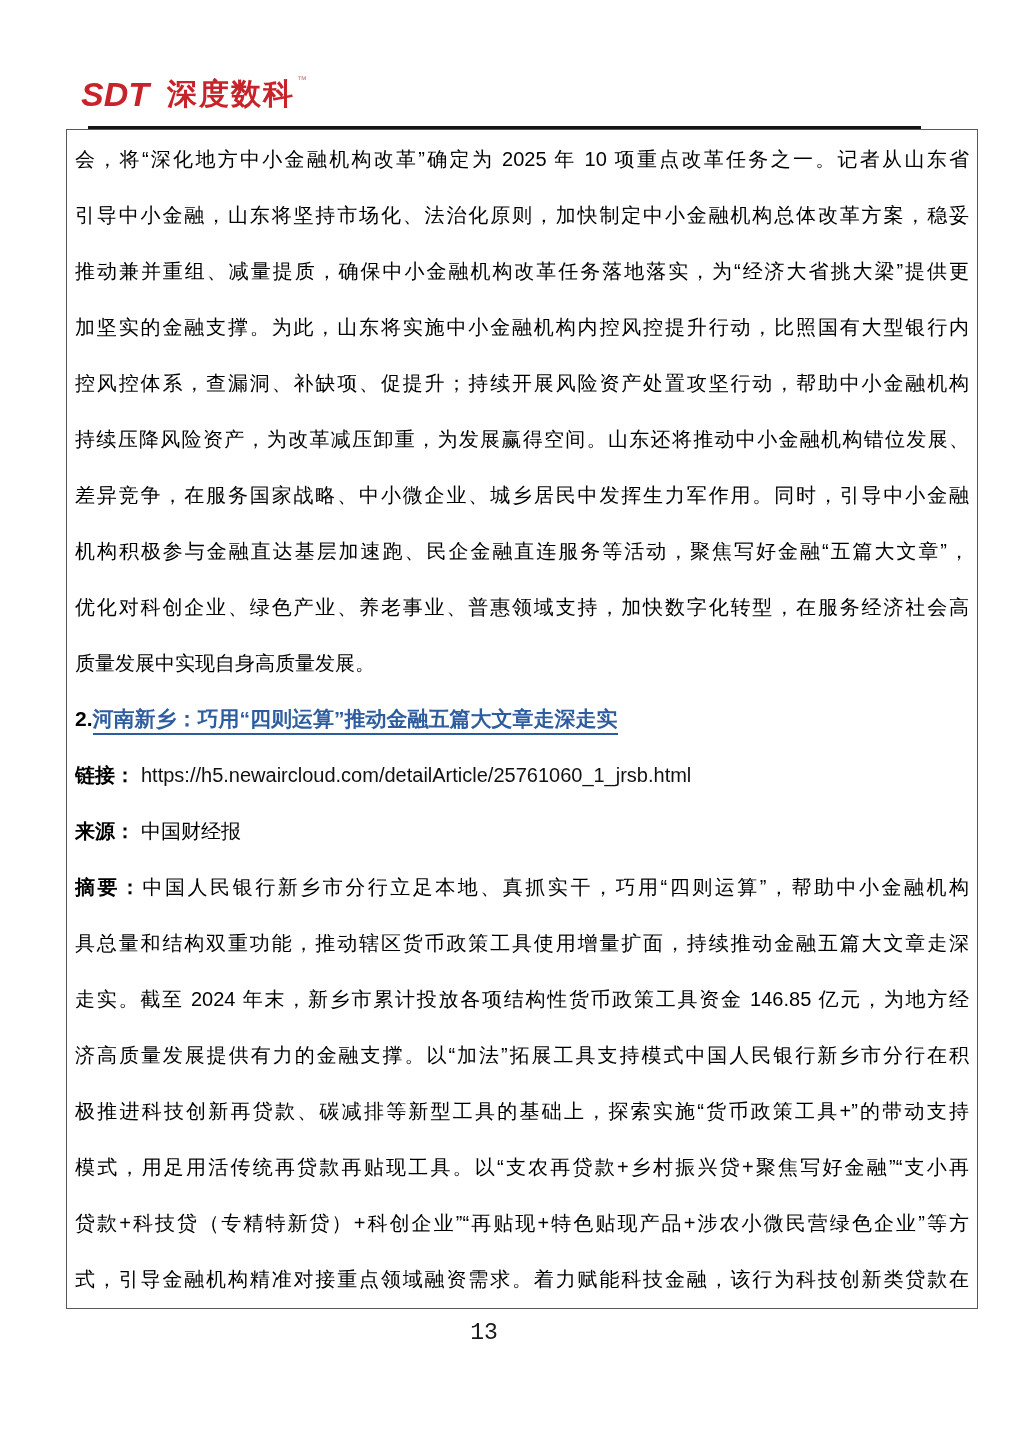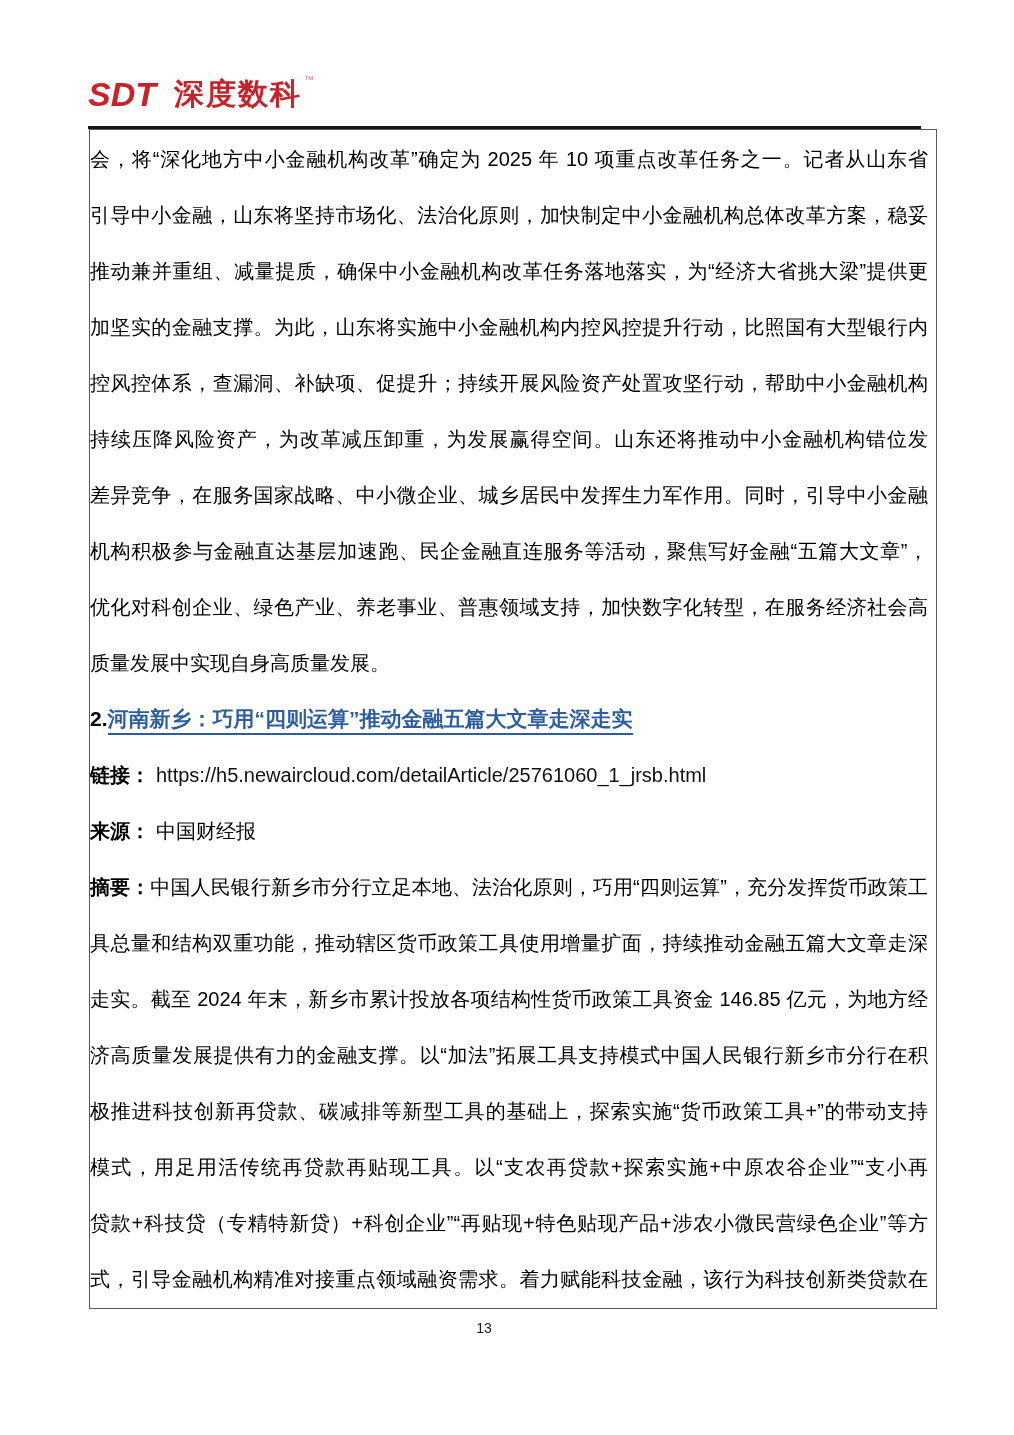--- a/index.html
+++ b/index.html
@@ -7,21 +7,21 @@
   .page {
     position:relative;
     width:1014px; height:1435px;
     background:#ffffff;
     font-family:"Liberation Sans", sans-serif;
     color:#000;
     overflow:hidden;
   }
   
   .logo {
-    position:absolute; left:88px; top:76px;
+    position:absolute; left:81px; top:76px;
     display:flex; align-items:flex-start;
     color:#c8232b; white-space:nowrap;
   }
   .logo-mark {
     font-weight:900; font-style:italic;
     font-size:34px; line-height:36px;
     letter-spacing:0px;
   }
   .logo-name {
     font-weight:bold;
@@ -31,24 +31,24 @@
   .logo-tm {
     font-size:10px; color:#c47a7a;
     margin-left:2px; margin-top:-2px;
   }
   .header-rule {
     position:absolute; left:88px; top:126px;
     width:833px; height:3px; background:#161616;
   }
   
   .content-box {
-    position:absolute; left:89px; top:129px;
-    width:848px; height:1180px;
+    position:absolute; left:66px; top:129px;
+    width:912px; height:1180px;
     border:1px solid #595959;
-    padding:1px 8px 0 0;
+    padding:1px 8px 0 8px;
     background:#ffffff;
   }
   .line {
     height:56px; line-height:56px;
     font-size:20px; color:#000;
     overflow:hidden;
   }
   .j { text-align:justify; text-align-last:justify; }
   .b { font-weight:bold; }
   .meta-label { font-weight:bold; margin-right:6px;font-family:Liberation Serif, serif; }
@@ -59,22 +59,22 @@
     color:#2e5d9f;
     text-decoration:none;
     border-bottom:2px solid #2e5d9f;
     padding-bottom:3px;
     cursor:pointer;
   }
   
   .page-number {
     position:absolute; left:0; top:1320px;
     width:968px; text-align:center;
-    font-family:Liberation Sans, sans-serif;
-    font-size:14px; color:#1a1a1a;
+    font-family:Liberation Mono, monospace;
+    font-size:23px; color:#1a1a1a;
   }
 </style>
 </head>
 <body>
 
 <div class="page">
 
   <div class="logo">
     <span class="logo-mark">SDT</span>
     <span class="logo-name">深度数科</span>
@@ -102,27 +102,27 @@
 
     <div class="line">
       <span class="meta-label">链接：</span><span class="url-text">https://h5.newaircloud.com/detailArticle/25761060_1_jrsb.html</span>
     </div>
 
     <div class="line">
       <span class="meta-label">来源：</span><span>中国财经报</span>
     </div>
 
     <div class="line j">
-      <span class="b">摘要：</span><span>中国人民银行新乡市分行立足本地、法治化原则，巧用“四则运算”，充分发挥货币政策工</span>
+      <span class="b">摘要：</span><span>中国人民银行新乡市分行立足本地、真抓实干，巧用“四则运算”，帮助中小金融机构</span>
     </div>
     <div class="line j">具总量和结构双重功能，推动辖区货币政策工具使用增量扩面，持续推动金融五篇大文章走深</div>
     <div class="line j">走实。截至 2024 年末，新乡市累计投放各项结构性货币政策工具资金 146.85 亿元，为地方经</div>
     <div class="line j">济高质量发展提供有力的金融支撑。以“加法”拓展工具支持模式中国人民银行新乡市分行在积</div>
     <div class="line j">极推进科技创新再贷款、碳减排等新型工具的基础上，探索实施“货币政策工具+”的带动支持</div>
-    <div class="line j">模式，用足用活传统再贷款再贴现工具。以“支农再贷款+探索实施+中原农谷企业”“支小再</div>
+    <div class="line j">模式，用足用活传统再贷款再贴现工具。以“支农再贷款+乡村振兴贷+聚焦写好金融”“支小再</div>
     <div class="line j">贷款+科技贷（专精特新贷）+科创企业”“再贴现+特色贴现产品+涉农小微民营绿色企业”等方</div>
     <div class="line j">式，引导金融机构精准对接重点领域融资需求。着力赋能科技金融，该行为科技创新类贷款在</div>
 
   </div>
 
   <div class="page-number">13</div>
 
 </div>
 
 </body></html>

